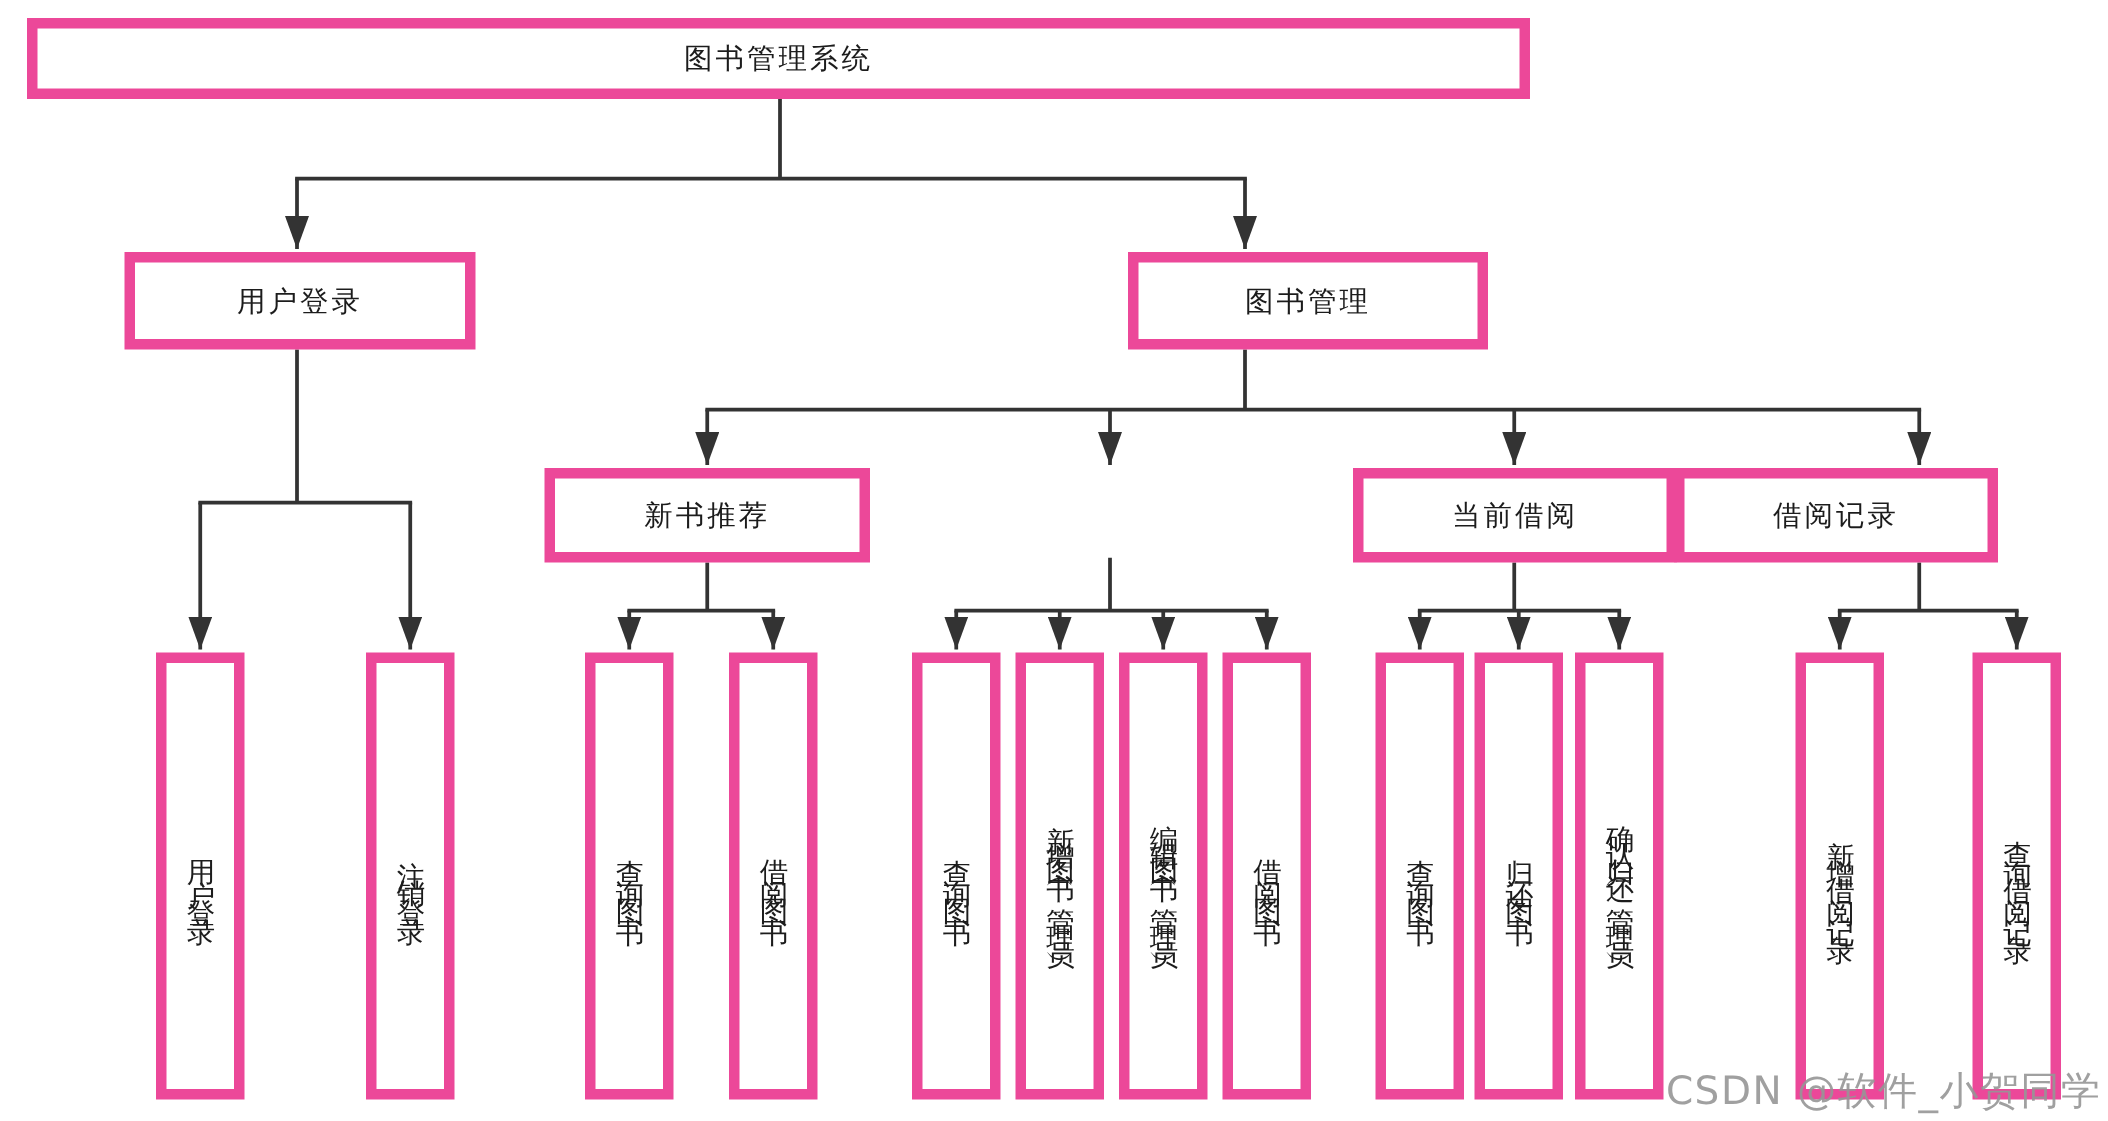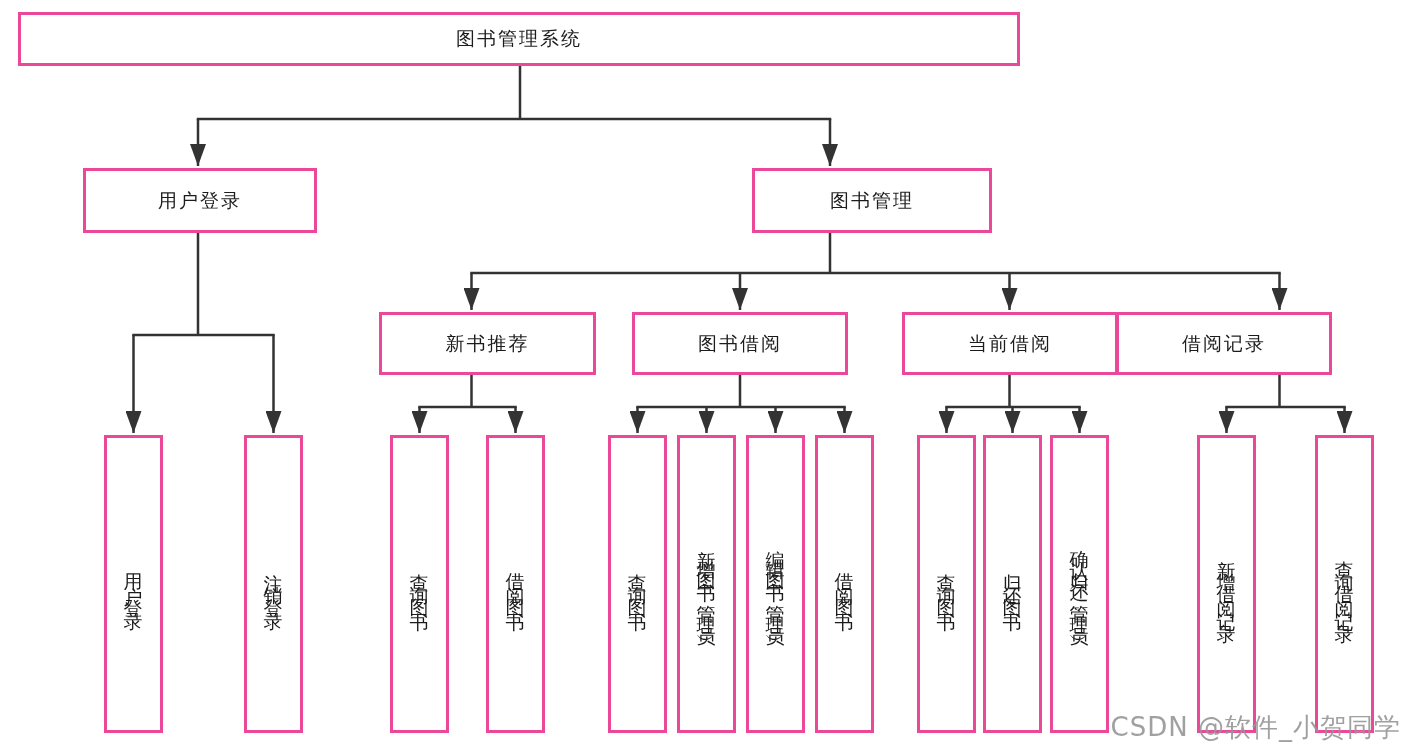--- a/index.html
+++ b/index.html
@@ -17,21 +17,21 @@
   }
   #wires {
     position: absolute;
     left: 0; top: 0;
     width: 1405px; height: 747px;
     pointer-events: none;
   }
   .box {
     position: absolute;
     box-sizing: border-box;
-    border: 3px solid #ec4899;
+    border: 7px solid #ec4899;
     background: #ffffff;
     display: flex;
     align-items: center;
     justify-content: center;
     color: #1c1c1c;
   }
   .hbox {
     font-size: 19px;
     letter-spacing: 2px;
     white-space: nowrap;
@@ -45,21 +45,21 @@
   }
   .vbox.long span {
     letter-spacing: 11px;
   }
   
   .n-root  { left: 18px;  top: 12px;  width: 1002px; height: 54px; }
   
   .n-l2a   { left: 83px;  top: 168px; width: 234px; height: 65px; }
   .n-l2b   { left: 710px; top: 168px; width: 240px; height: 65px; margin-left: 42px; }
   
-  .n-l3a   { left: 363px;  top: 312px; width: 217px; height: 63px; margin-left: 16px; }
+  .n-l3a   { left: 363px;  top: 312px; width: 217px; height: 63px; }
   .n-l3b   { left: 632px;  top: 312px; width: 216px; height: 63px; }
   .n-l3c   { left: 902px;  top: 312px; width: 216px; height: 63px; }
   .n-l3d   { left: 1116px; top: 312px; width: 216px; height: 63px; }
   
   .vbox { top: 435px; width: 59px; height: 298px; }
   .n-v1  { left: 104px; }
   .n-v2  { left: 244px; }
   .n-v3  { left: 390px; }
   .n-v4  { left: 486px; }
   .n-v5  { left: 608px; }
@@ -122,21 +122,20 @@
     <line x1="1226.5" y1="407" x2="1226.5" y2="433" stroke="#333333" stroke-width="2.5" marker-end="url(#arrow)"></line>
     <line x1="1344.5" y1="407" x2="1344.5" y2="433" stroke="#333333" stroke-width="2.5" marker-end="url(#arrow)"></line>
   </svg>
 
   <div class="box hbox n-root">图书管理系统</div>
 
   <div class="box hbox n-l2a">用户登录</div>
   <div class="box hbox n-l2b">图书管理</div>
 
   <div class="box hbox n-l3a">新书推荐</div>
-  <div class="box hbox n-l3b">图书借阅</div>
   <div class="box hbox n-l3c">当前借阅</div>
   <div class="box hbox n-l3d">借阅记录</div>
 
   <div class="box vbox n-v1">
     <span>用户登录</span>
   </div>
   <div class="box vbox n-v2">
     <span>注销登录</span>
   </div>
 

